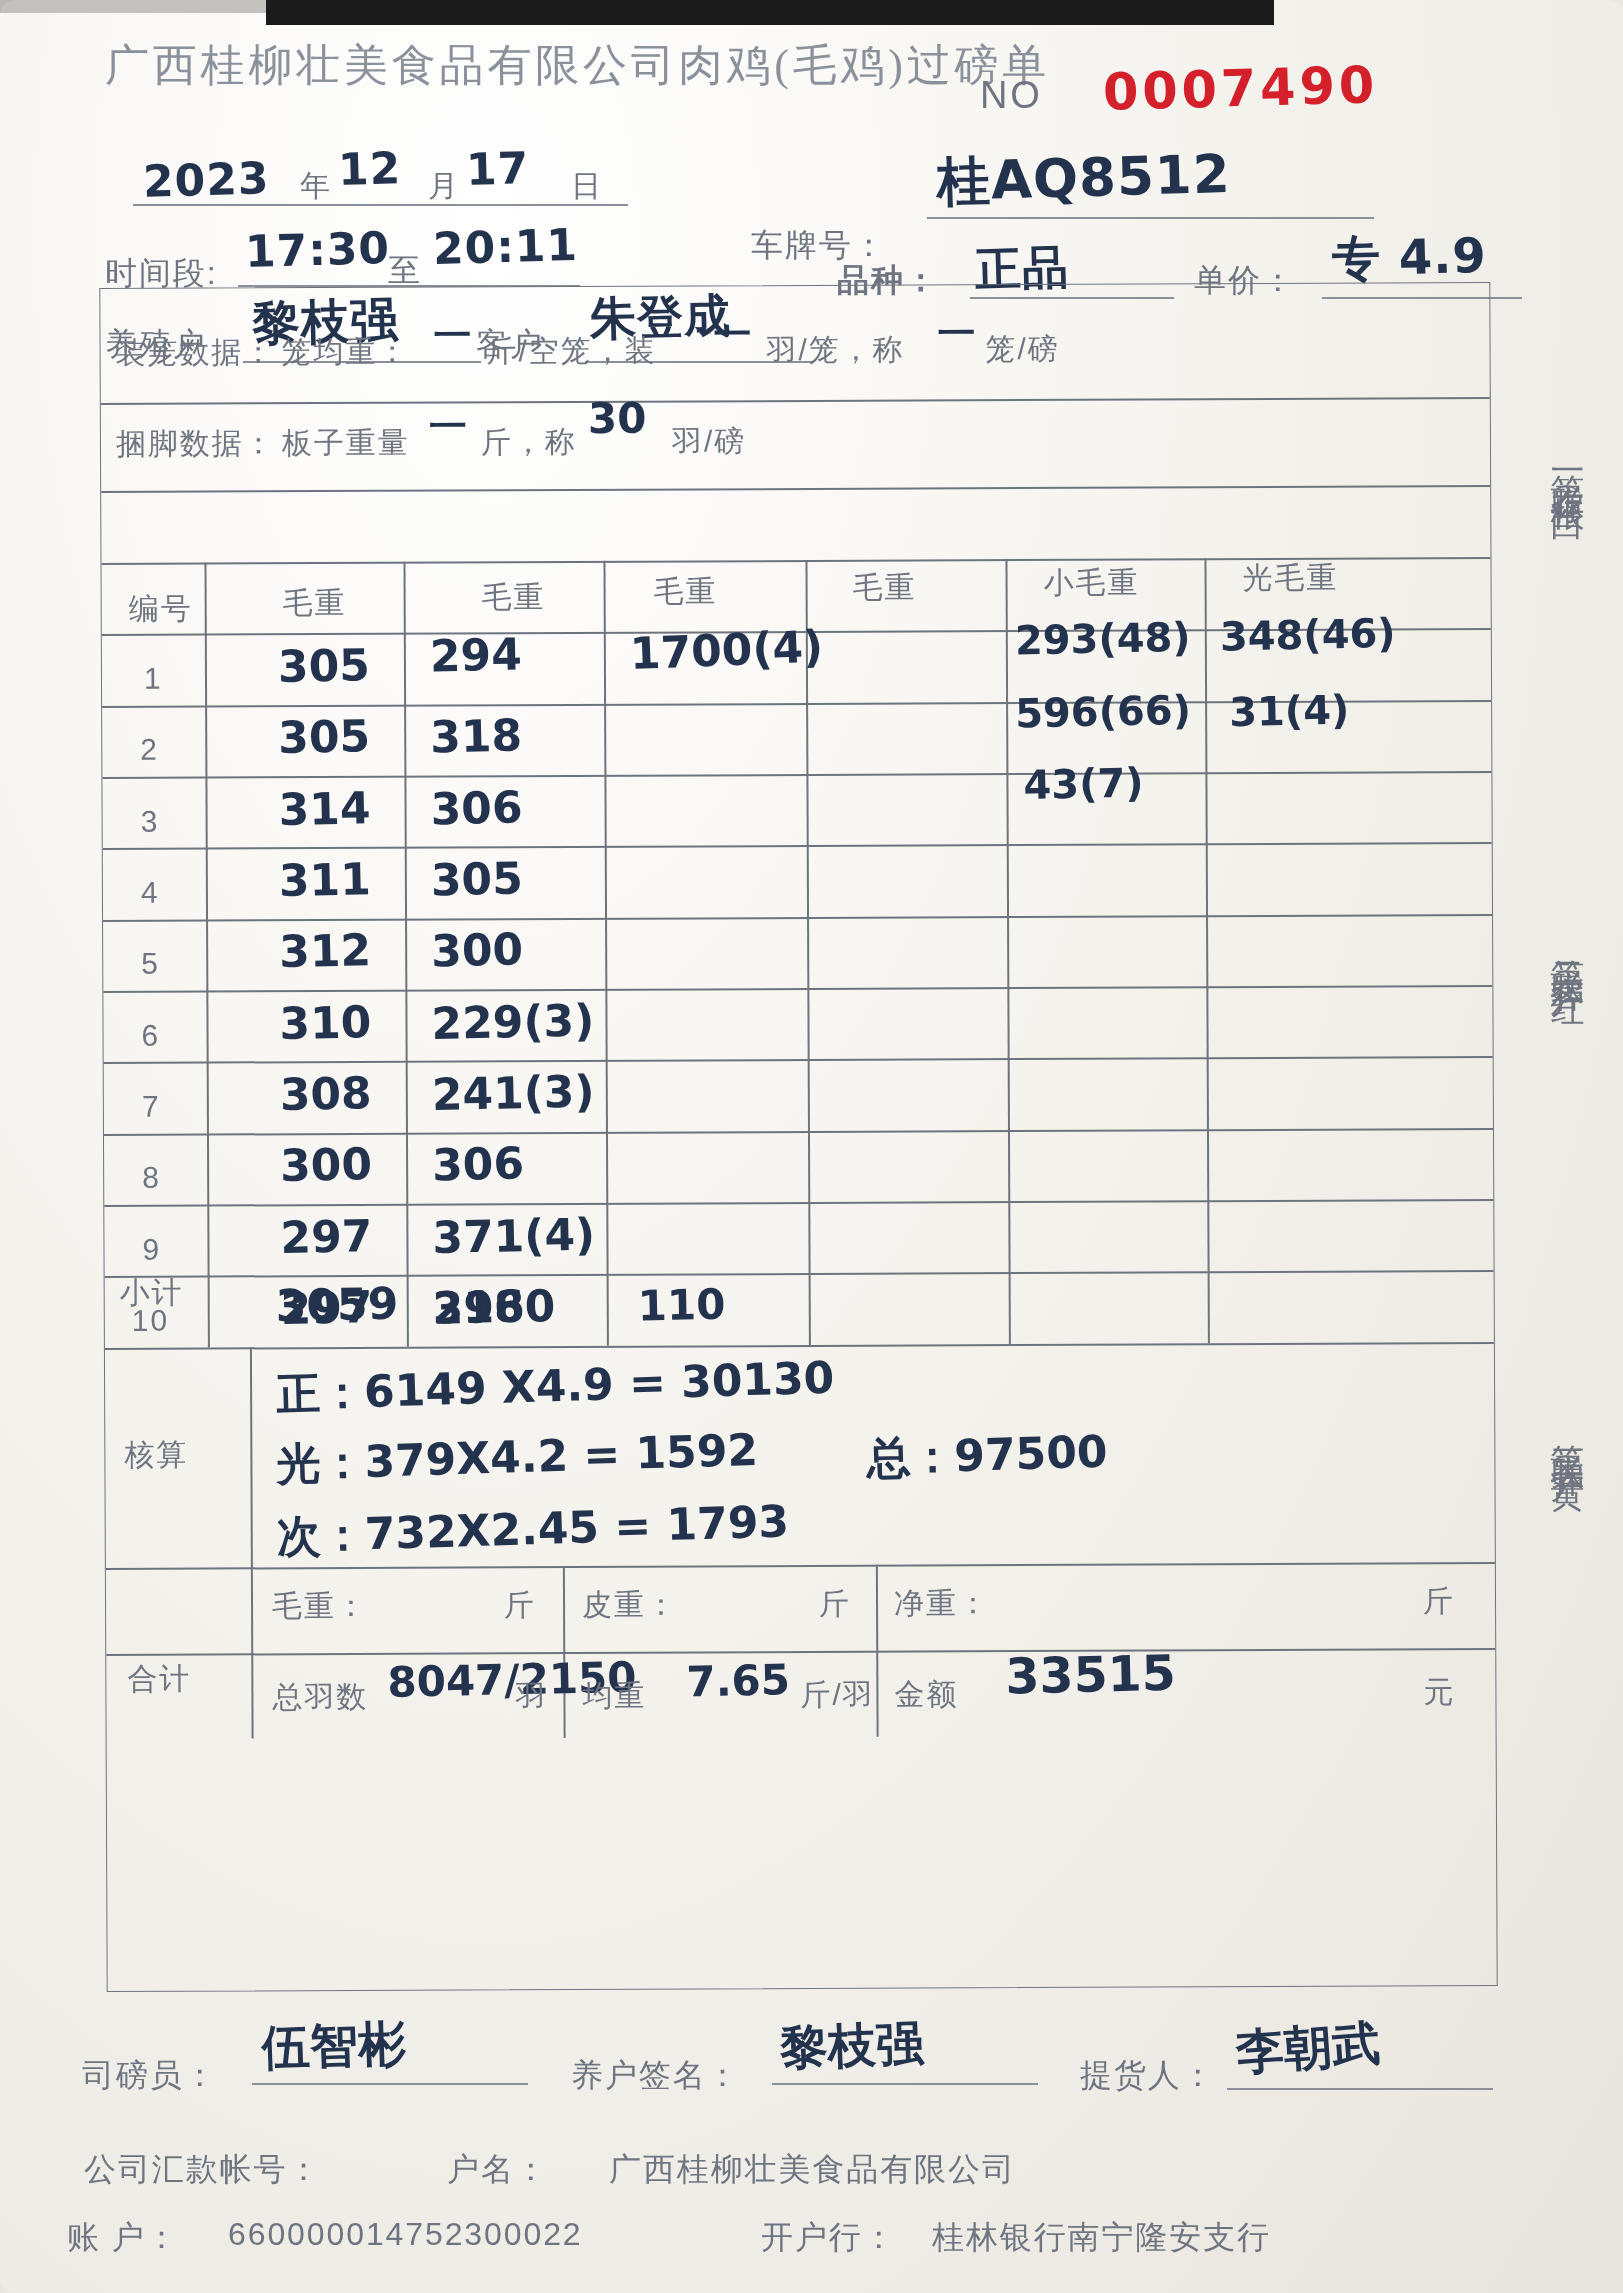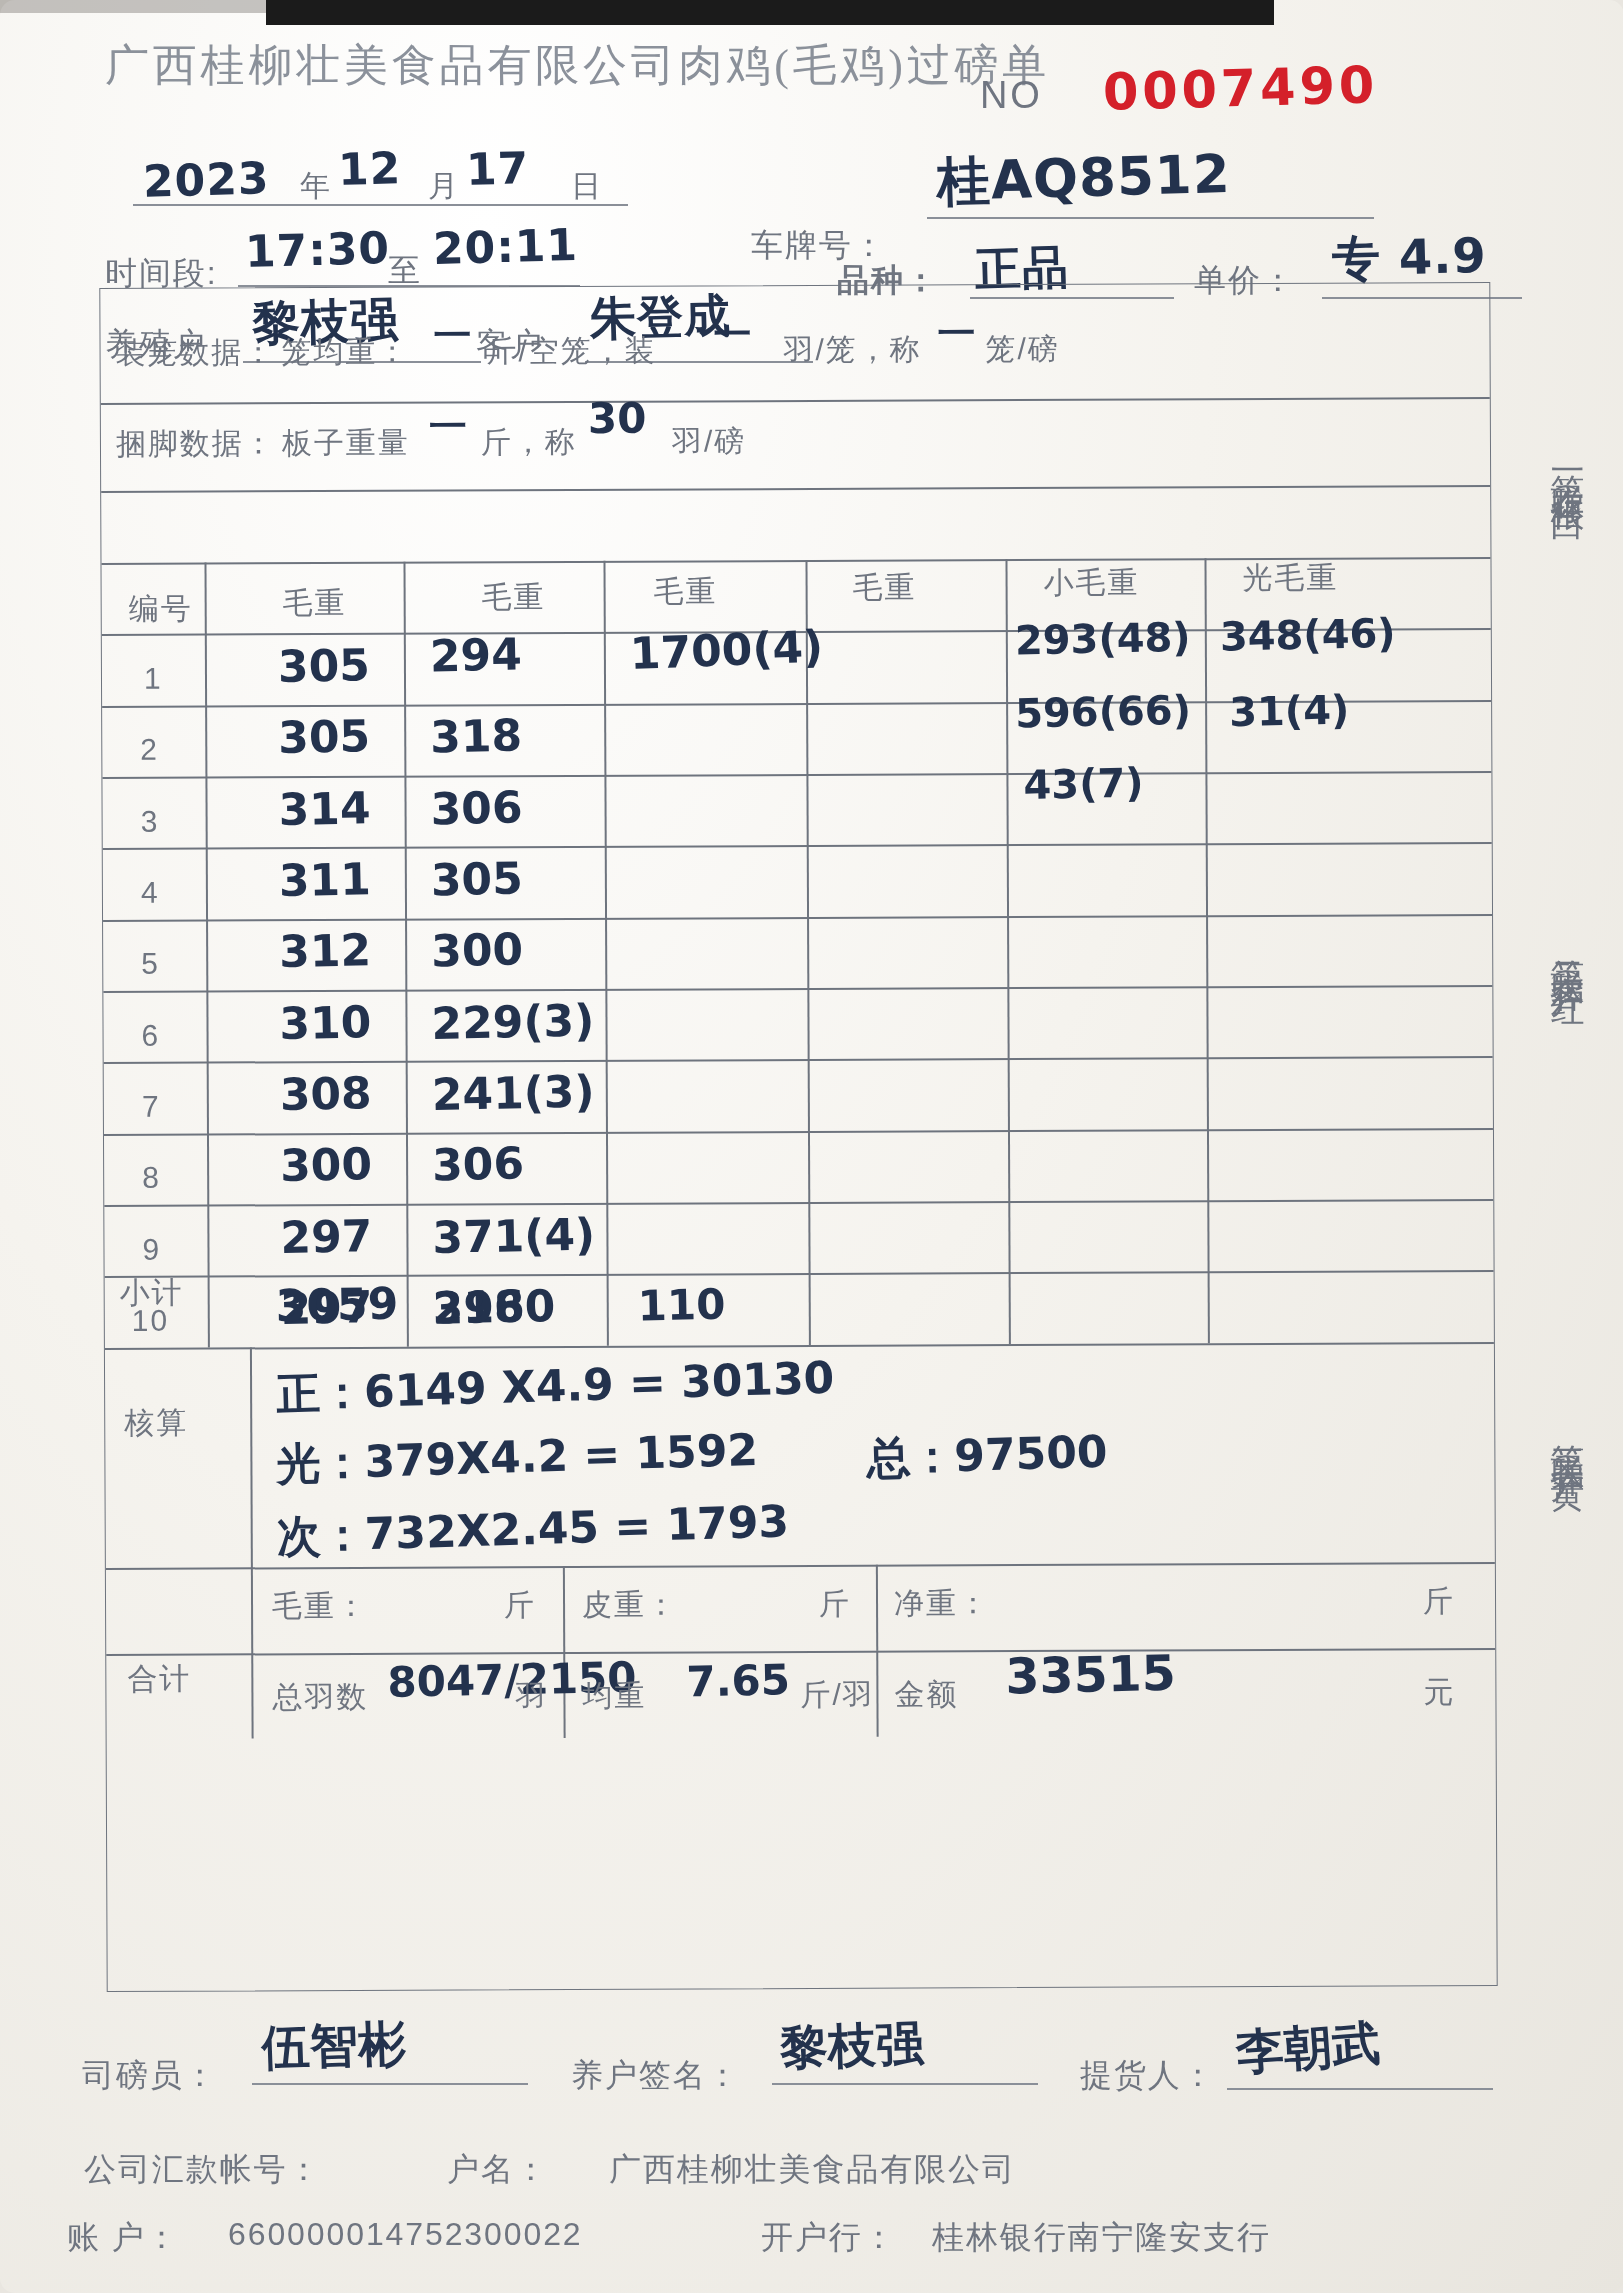--- a/index.html
+++ b/index.html
@@ -190,21 +190,21 @@
     <div class="vline" style="left:457px;top:1279px;height:86px;"></div>
     <div class="vline" style="left:770px;top:1279px;height:86px;"></div>
     <div class="vline" style="left:457px;top:1365px;height:86px;"></div>
     <div class="vline" style="left:770px;top:1365px;height:86px;"></div>
 
     <div class="cell-lbl" style="left:15px;top:44px;">装笼数据：</div>
     <div class="cell-lbl" style="left:181px;top:44px;">笼均重：</div>
     <div class="cell-hand" style="left:333px;top:23px;font-size:38px;">一</div>
     <div class="cell-lbl" style="left:386px;top:44px;">斤/空笼，装</div>
     <div class="cell-hand" style="left:613px;top:23px;font-size:38px;">一</div>
-    <div class="cell-lbl" style="left:666px;top:44px;margin-left:17px;">羽/笼，称</div>
+    <div class="cell-lbl" style="left:666px;top:44px;">羽/笼，称</div>
     <div class="cell-hand" style="left:837px;top:23px;font-size:38px;">一</div>
     <div class="cell-lbl" style="left:885px;top:44px;">笼/磅</div>
 
     <div class="cell-lbl" style="left:15px;top:135px;">捆脚数据：</div>
     <div class="cell-lbl" style="left:181px;top:135px;">板子重量</div>
     <div class="cell-hand" style="left:328px;top:114px;font-size:38px;">一</div>
     <div class="cell-lbl" style="left:380px;top:135px;">斤，称</div>
     <div class="cell-hand" style="left:487px;top:107px;font-size:42px;">30</div>
     <div class="cell-lbl" style="left:571px;top:135px;">羽/磅</div>
 
@@ -255,21 +255,21 @@
     <div class="cell-hand" style="left:1118px;top:328px;font-size:40px;transform:rotate(-1deg);">348(46)</div>
     <div class="cell-hand" style="left:913px;top:404px;font-size:40px;transform:rotate(-1deg);">596(66)</div>
     <div class="cell-hand" style="left:1127px;top:404px;font-size:40px;transform:rotate(-1deg);">31(4)</div>
     <div class="cell-hand" style="left:921px;top:476px;font-size:40px;transform:rotate(-1deg);">43(7)</div>
 
     <div class="cell-lbl" style="left:15px;top:984px;">小计</div>
     <div class="cell-hand" style="left:171px;top:991px;font-size:44px;transform:rotate(-1deg);">3059</div>
     <div class="cell-hand" style="left:328px;top:994px;font-size:44px;transform:rotate(-1deg);">2980</div>
     <div class="cell-hand" style="left:533px;top:994px;font-size:42px;transform:rotate(-1deg);">110</div>
 
-    <div class="cell-lbl" style="left:19px;top:1114px;">核算</div>
+    <div class="cell-lbl" style="left:19px;top:1146px;">核算</div>
     <div class="cell-hand" style="left:171px;top:1070px;font-size:44px;transform:rotate(-1.5deg);">正：6149 X4.9 = 30130</div>
     <div class="cell-hand" style="left:171px;top:1141px;font-size:44px;transform:rotate(-1.5deg);">光：379X4.2 = 1592</div>
     <div class="cell-hand" style="left:761px;top:1141px;font-size:44px;transform:rotate(-1.5deg);">总：97500</div>
     <div class="cell-hand" style="left:171px;top:1213px;font-size:44px;transform:rotate(-1.5deg);">次：732X2.45 = 1793</div>
 
     <div class="cell-lbl" style="left:21px;top:1370px;">合计</div>
     <div class="cell-lbl" style="left:166px;top:1298px;">毛重：</div>
     <div class="cell-lbl" style="left:398px;top:1298px;">斤</div>
     <div class="cell-lbl" style="left:476px;top:1298px;">皮重：</div>
     <div class="cell-lbl" style="left:713px;top:1298px;">斤</div>

